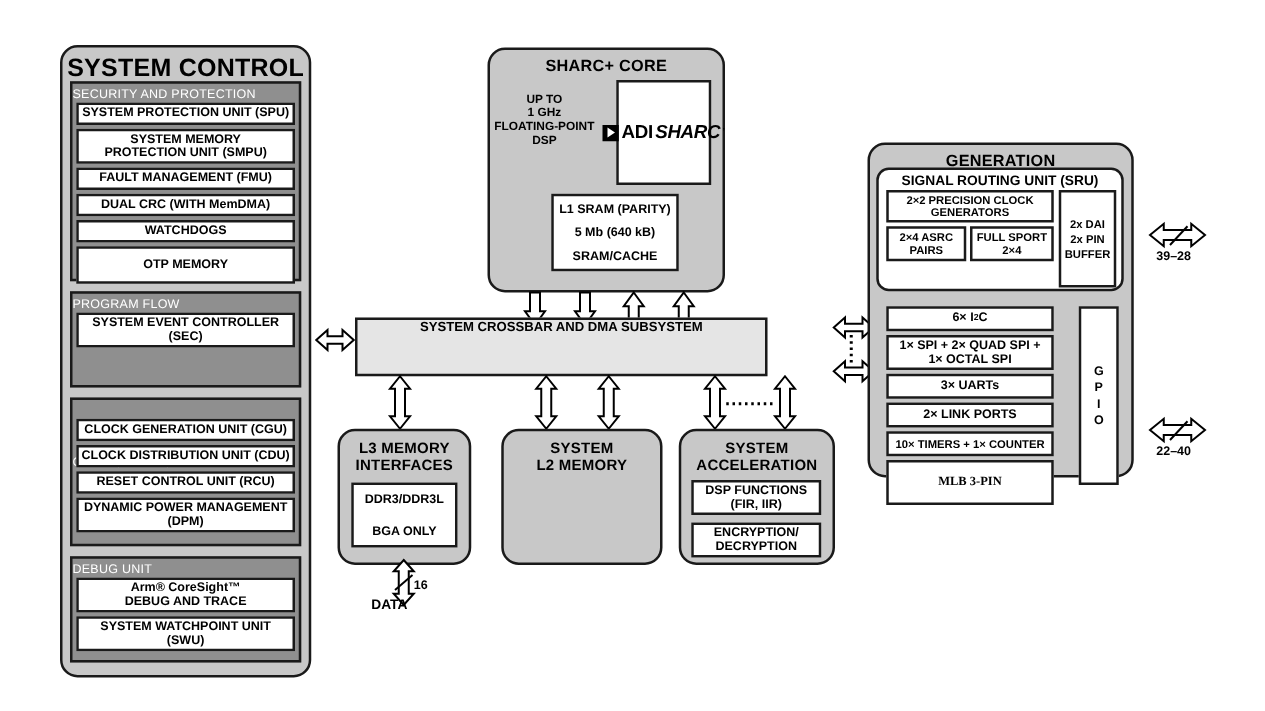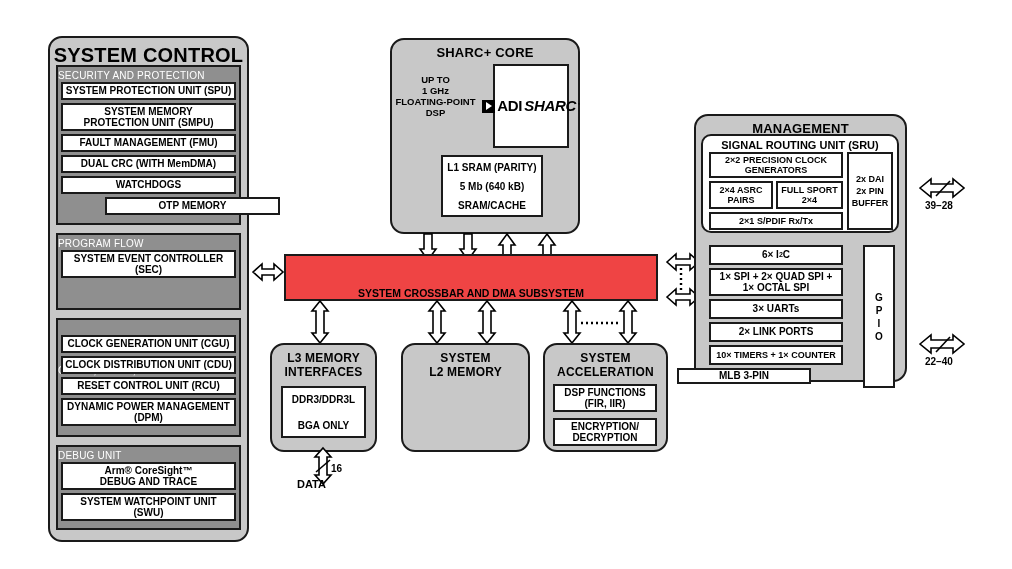--- a/index.html
+++ b/index.html
@@ -76,21 +76,21 @@
 
   <div class="abs sub" style="left:56px;top:65px;width:185px;height:160px;">
     <div class="sub-title abs" style="left:0;top:3px;width:181px;">SECURITY AND PROTECTION</div>
   </div>
   <div class="abs wbox" style="left:61px;top:103px;width:175px;height:28px;white-space:pre-line;">SYSTEM MEMORY
 PROTECTION UNIT (SMPU)</div>
   <div class="abs wbox" style="left:61px;top:82px;width:175px;height:18px;white-space:pre-line;">SYSTEM PROTECTION UNIT (SPU)</div>
   <div class="abs wbox" style="left:61px;top:134px;width:175px;height:18px;white-space:pre-line;">FAULT MANAGEMENT (FMU)</div>
   <div class="abs wbox" style="left:61px;top:155px;width:175px;height:18px;white-space:pre-line;">DUAL CRC (WITH MemDMA)</div>
   <div class="abs wbox" style="left:61px;top:176px;width:175px;height:18px;white-space:pre-line;">WATCHDOGS</div>
-  <div class="abs wbox" style="left:61px;top:197px;width:175px;height:18px;white-space:pre-line;margin-left:44px;">OTP MEMORY</div>
+  <div class="abs wbox" style="left:61px;top:197px;width:175px;height:30px;white-space:pre-line;">OTP MEMORY</div>
 
   <div class="abs sub" style="left:56px;top:233px;width:185px;height:77px;">
     <div class="sub-title abs" style="left:0;top:3px;width:164px;">PROGRAM FLOW</div>
   </div>
   <div class="abs wbox" style="left:61px;top:250px;width:175px;height:28px;white-space:pre-line;">SYSTEM EVENT CONTROLLER
 (SEC)</div>
 
   <div class="abs sub" style="left:56px;top:318px;width:185px;height:119px;">
     <div class="sub-title abs" style="left:0;top:3px;width:181px;margin-top:42px;">CLOCK, RESET, AND POWER</div>
   </div>
@@ -143,22 +143,22 @@
     <svg width="16" height="26" viewBox="0 0 16 26">
       <polygon points="8,0 16,11 12,11 12,26 4,26 4,11 0,11" fill="#ffffff" stroke="#000" stroke-width="1.6"></polygon>
     </svg>
   </div>
   <div class="arrow" style="left:539px;top:234px;">
     <svg width="16" height="26" viewBox="0 0 16 26">
       <polygon points="8,0 16,11 12,11 12,26 4,26 4,11 0,11" fill="#ffffff" stroke="#000" stroke-width="1.6"></polygon>
     </svg>
   </div>
 
-  <div class="abs" style="left:284px;top:254px;width:374px;height:47px;background:#ef4444;border:2px solid #1a1a1a;
-              display:flex;align-items:flex-end;justify-content:center;">
+  <div class="abs" style="left:284px;top:254px;width:330px;height:47px;background:#e5e5e5;border:2px solid #1a1a1a;
+              display:flex;align-items:flex-start;justify-content:center;">
     <span style="font-weight:bold;font-size:10.5px;">SYSTEM CROSSBAR AND DMA SUBSYSTEM</span>
   </div>
 
   <div class="arrow" style="left:253px;top:262px;">
     <svg width="30" height="20" viewBox="0 0 30 20">
       <polygon points="0,10 9,2 9,7 21,7 21,2 30,10 21,18 21,13 9,13 9,18" fill="#fff" stroke="#000" stroke-width="1.6"></polygon>
     </svg>
   </div>
 
   <div class="arrow" style="left:667px;top:252px;">
@@ -232,48 +232,47 @@
   <div class="abs grp round" style="left:543px;top:343px;width:125px;height:109px;">
     <div class="grp-title abs" style="left:0;top:6px;width:121px;font-size:12px;line-height:14px;white-space:pre-line;">SYSTEM
 ACCELERATION</div>
   </div>
   <div class="abs wbox" style="left:553px;top:384px;width:104px;height:28px;white-space:pre-line;">DSP FUNCTIONS
 (FIR, IIR)</div>
   <div class="abs wbox" style="left:553px;top:418px;width:104px;height:28px;white-space:pre-line;">ENCRYPTION/
 DECRYPTION</div>
 
   <div class="abs grp round" style="left:694px;top:114px;width:213px;height:268px;">
-    <div class="grp-title abs" style="left:0;top:5px;width:209px;font-size:13px;">MANAGEMENT</div>
+    <div class="grp-title abs" style="left:0;top:5px;width:209px;font-size:13px;">GENERATION</div>
   </div>
 
   <div class="abs" style="left:701px;top:134px;width:198px;height:99px;background:#fff;border:2px solid #1a1a1a;border-radius:10px;">
     <div class="abs" style="left:0;top:3px;width:194px;text-align:center;font-weight:bold;font-size:11px;">SIGNAL ROUTING UNIT (SRU)</div>
   </div>
   <div class="abs wbox small" style="left:709px;top:152px;width:134px;height:26px;white-space:pre-line;">2×2 PRECISION CLOCK
 GENERATORS</div>
   <div class="abs wbox small" style="left:709px;top:181px;width:64px;height:28px;white-space:pre-line;">2×4 ASRC
 PAIRS</div>
   <div class="abs wbox small" style="left:776px;top:181px;width:67px;height:28px;white-space:pre-line;">FULL SPORT
 2×4</div>
-  <div class="abs wbox small" style="left:709px;top:212px;width:134px;height:18px;white-space:pre-line;">2×1 S/PDIF Rx/Tx</div>
   <div class="abs wbox small" style="left:847px;top:152px;width:46px;height:78px;white-space:pre-line;line-height:12px;">2x DAI
 2x PIN
 BUFFER</div>
 
   <div class="abs wbox" style="left:709px;top:245px;width:134px;height:20px;">
     <span>6× I</span>
       <sup style="font-size:7px;">2</sup>
       <span>C</span>
   </div>
   <div class="abs wbox" style="left:709px;top:268px;width:134px;height:28px;white-space:pre-line;">1× SPI + 2× QUAD SPI +
 1× OCTAL SPI</div>
   <div class="abs wbox" style="left:709px;top:299px;width:134px;height:20px;white-space:pre-line;">3× UARTs</div>
   <div class="abs wbox" style="left:709px;top:322px;width:134px;height:20px;white-space:pre-line;">2× LINK PORTS</div>
   <div class="abs wbox small" style="left:709px;top:345px;width:134px;height:20px;white-space:pre-line;">10× TIMERS + 1× COUNTER</div>
-  <div class="abs wbox" style="left:677px;top:368px;width:134px;height:16px;white-space:pre-line;">MLB 3-PIN</div>
+  <div class="abs wbox" style="left:709px;top:368px;width:134px;height:36px;white-space:pre-line;font-family:Liberation Serif, serif;">MLB 3-PIN</div>
 
   <div class="abs" style="left:863px;top:245px;width:32px;height:143px;background:#fff;border:2px solid #1a1a1a;
               display:flex;flex-direction:column;align-items:center;justify-content:center;">
     <span style="font-weight:bold;font-size:10px;line-height:13px;">G</span>
     <span style="font-weight:bold;font-size:10px;line-height:13px;">P</span>
     <span style="font-weight:bold;font-size:10px;line-height:13px;">I</span>
     <span style="font-weight:bold;font-size:10px;line-height:13px;">O</span>
   </div>
 
   <div class="arrow" style="left:920px;top:177px;">

